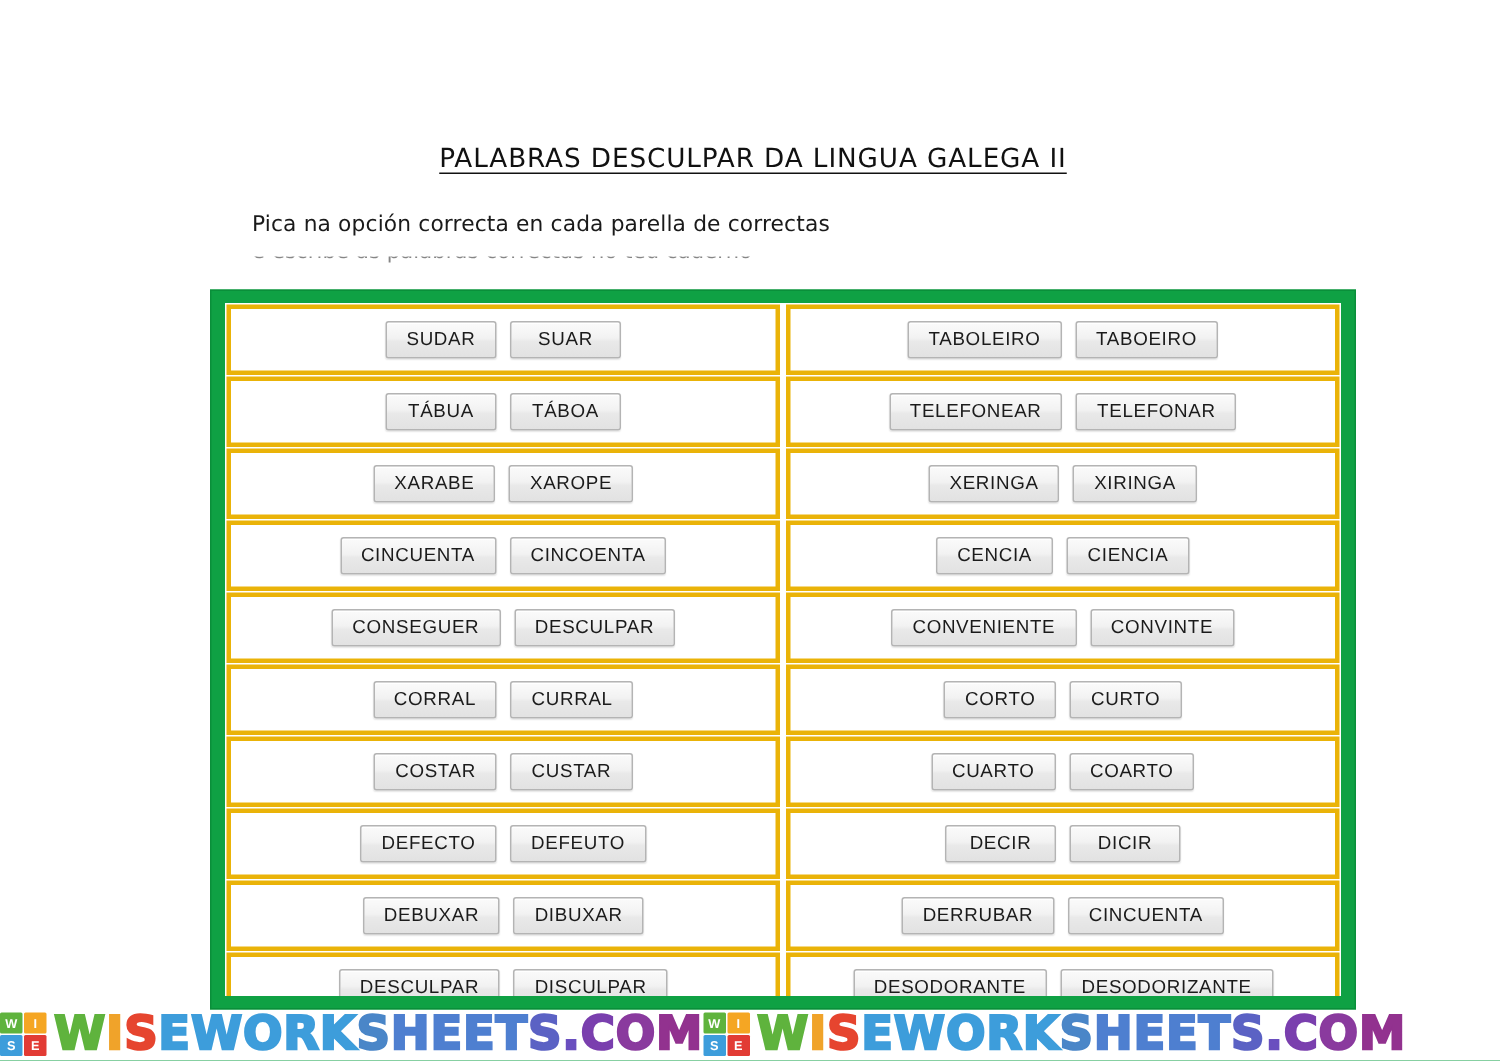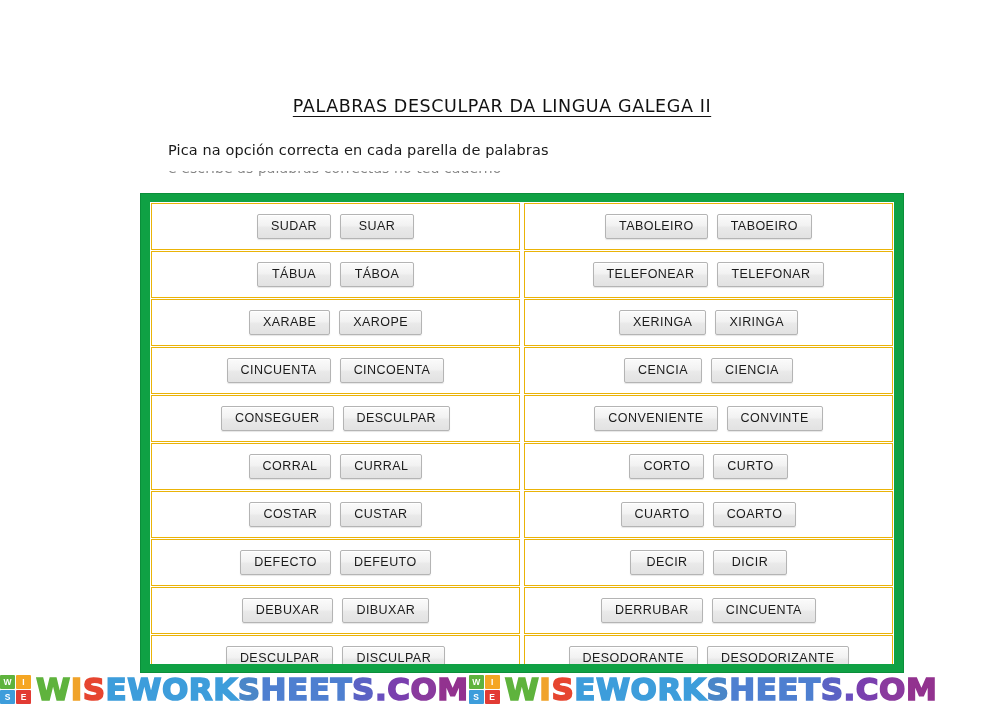--- a/index.html
+++ b/index.html
@@ -82,21 +82,21 @@
     overflow: hidden;
   }
   .pair-column {
     flex: 1 1 0;
     display: flex;
     flex-direction: column;
     min-width: 0;
   }
   .pair-cell {
     box-sizing: border-box;
-    border: 1px solid #eab308;
+    border: 3px solid #eab308;
     height: 47px;
     margin-bottom: 1px;
     display: flex;
     align-items: center;
     justify-content: center;
     gap: 9px;
     background: #ffffff;
     flex: 0 0 auto;
   }
   .option-button {
@@ -174,21 +174,21 @@
     color: #ffffff;
     -webkit-text-stroke: 1.6px currentColor;
     paint-order: stroke fill;
   }
 </style>
 </head>
 <body>
 
 <div class="page-header">
   <h1 class="worksheet-title">PALABRAS DESCULPAR DA LINGUA GALEGA II</h1>
-  <p class="worksheet-instruction">Pica na opción correcta en cada parella de palabras</p>
+  <p class="worksheet-instruction">Pica na opción correcta en cada parella de correctas</p>
 </div>
 
 <div class="clipped-line">
   <span>e escribe as palabras correctas no teu caderno</span>
 </div>
 
 <div class="activity-frame">
   <div class="activity-inner" id="activity-grid">
       <div class="pair-column">
         <div class="pair-cell">

